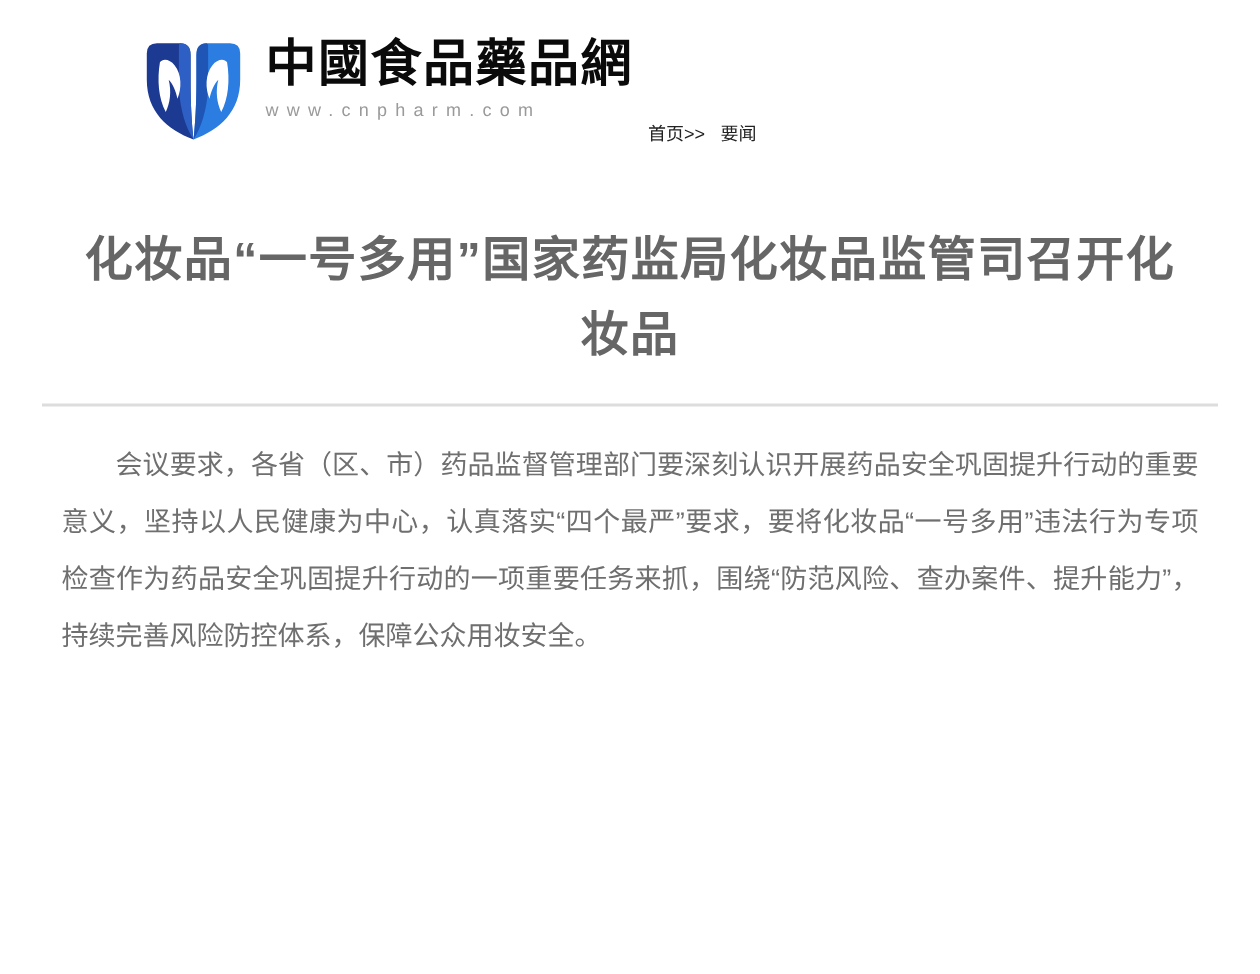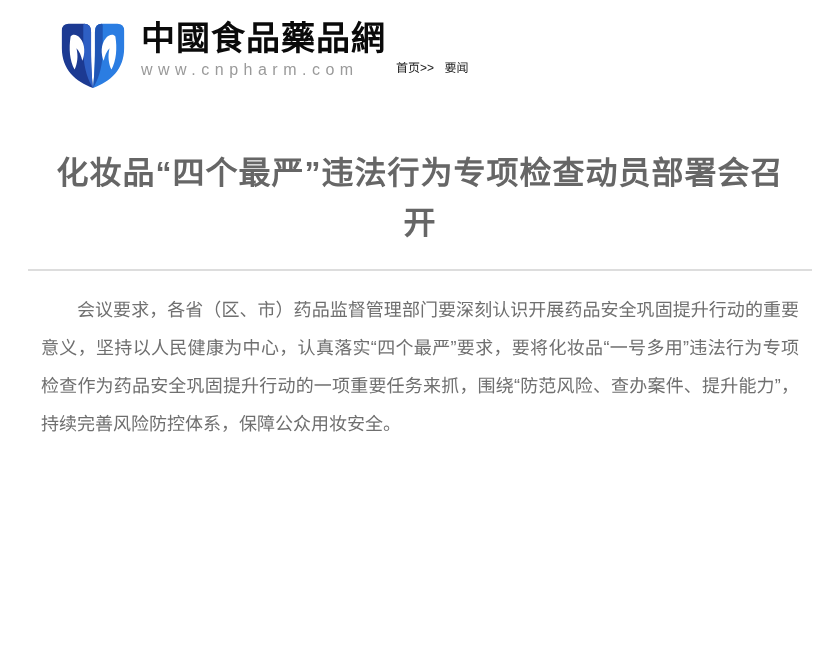--- a/index.html
+++ b/index.html
@@ -8,39 +8,40 @@
     width: 840px;
     height: 649px;
     overflow: hidden;
     font-family: "Liberation Sans", "DejaVu Sans", sans-serif;
   }
   .page { width: 840px; height: 649px; background: #ffffff; }
 
   
   .site-header {
     display: flex;
-    align-items: center;
+    align-items: flex-end;
     padding: 14px 16px 0 55px;
     height: 96px;
+    margin-left: 36px;
   }
   .logo-link { display: flex; align-items: flex-start; text-decoration: none; cursor: pointer; }
   .logo-icon { width: 76px; height: 72px; display: block; }
   .logo-text { margin-left: 10px; }
   .site-name {
     font-family: "Liberation Serif", "DejaVu Serif", serif;
     font-weight: 700;
     font-size: 34px;
     line-height: 40px;
     color: #0a0a0a;
     letter-spacing: 1px;
     white-space: nowrap;
   }
   .site-url {
     margin-top: 2px;
-    font-size: 16px;
+    font-size: 12px;
     color: #9a9a9a;
     letter-spacing: 5.5px;
     white-space: nowrap;
   }
   .breadcrumb {
     margin-left: 10px;
     margin-top: 22px;
     font-size: 12px;
     color: #222222;
     white-space: nowrap;
@@ -102,21 +103,21 @@
         <span class="site-url" style="display:block">www.cnpharm.com</span>
       </span>
     </a>
     <nav class="breadcrumb">
       <a>首页</a><span class="sep">&gt;&gt;</span>
       <a class="section">要闻</a>
     </nav>
   </header>
 
   <main>
-    <h1 class="article-title">化妆品“四个最严”违法行为专项检查动员部署会召开</h1>
+    <h1 class="article-title">化妆品“一号多用”国家药监局化妆品监管司召开化妆品</h1>
 
 
     <hr class="divider">
 
     <article class="article-body">
       <p>会议要求，各省（区、市）药品监督管理部门要深刻认识开展药品安全巩固提升行动的重要意义，坚持以人民健康为中心，认真落实“四个最严”要求，要将化妆品“一号多用”违法行为专项检查作为药品安全巩固提升行动的一项重要任务来抓，围绕“防范风险、查办案件、提升能力”，持续完善风险防控体系，保障公众用妆安全。</p>
     </article>
   </main>
 
 </div>

